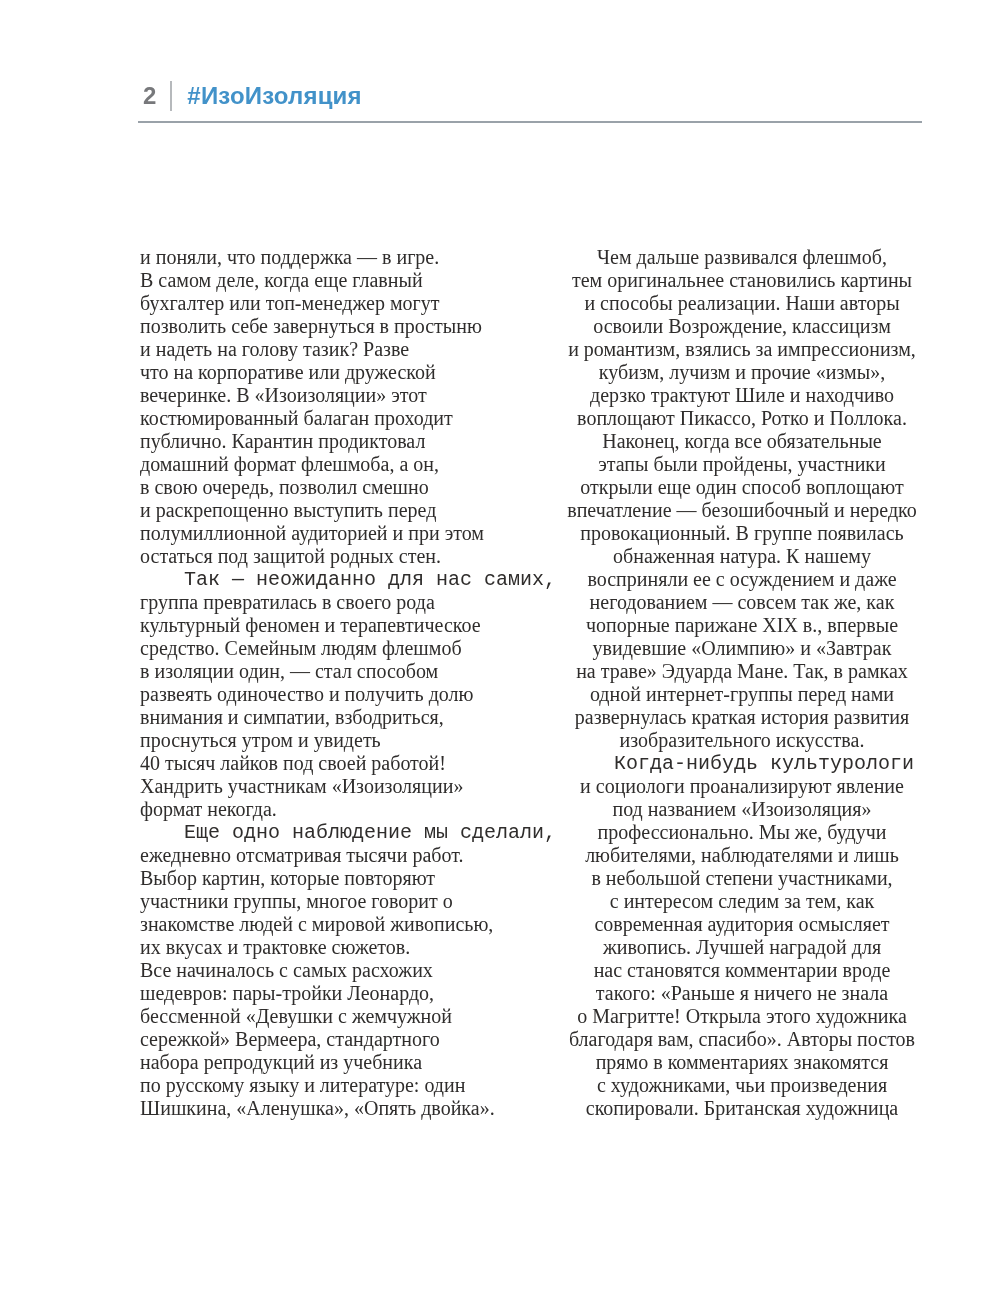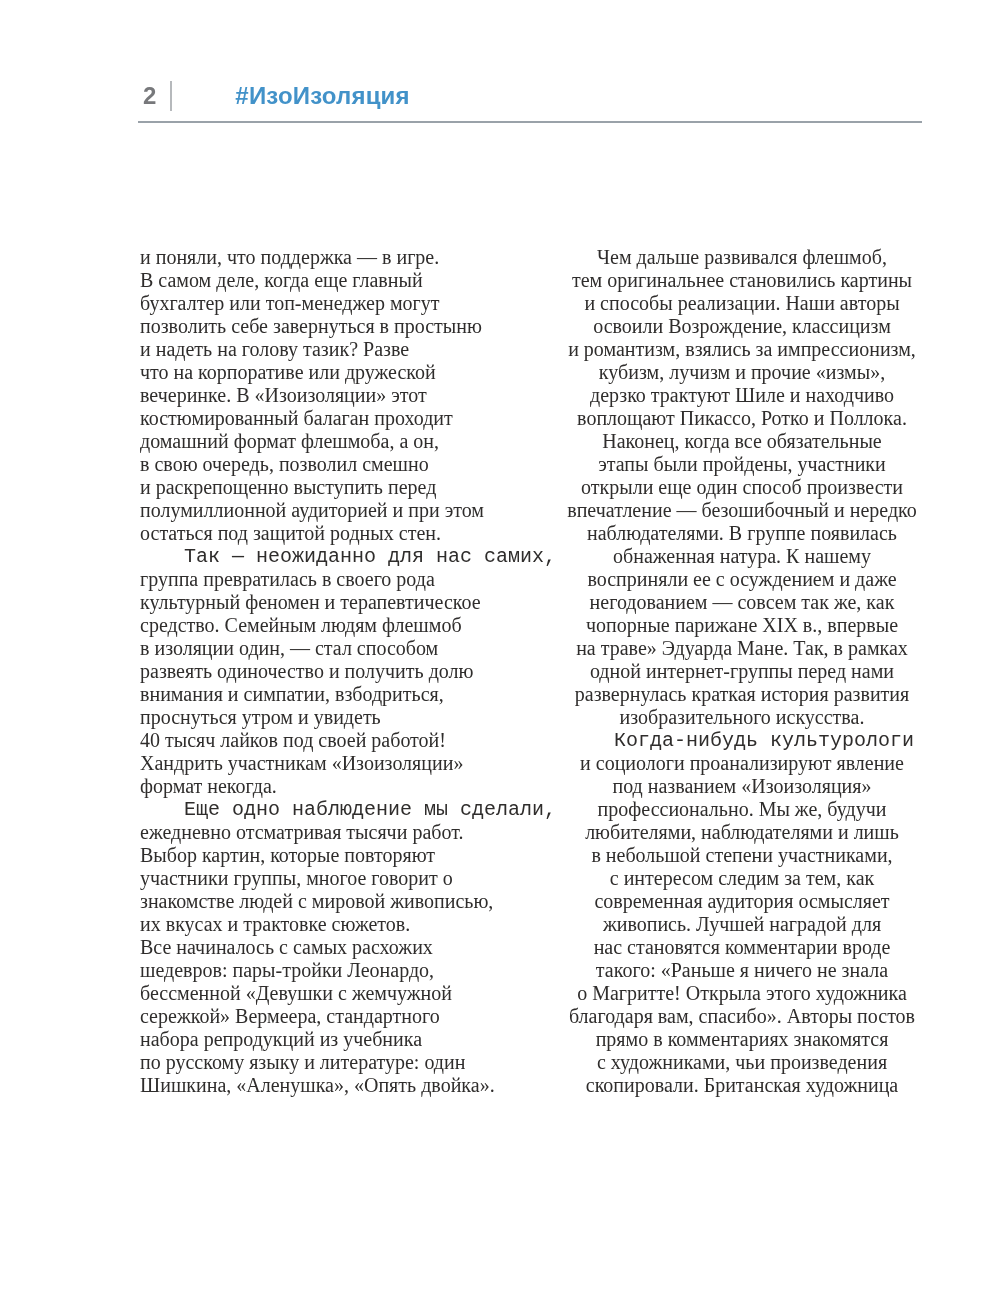--- a/index.html
+++ b/index.html
@@ -41,21 +41,20 @@
   .vbar {
     width: 2px;
     height: 30px;
     background: var(--vbar-gray);
     margin: 0 15px 0 14px;
   }
   .hashtag-title {
     color: var(--accent-blue);
     font-size: 24px;
     letter-spacing: 0.2px;
-    margin-left: 48px;
   }
   .rule {
     position: absolute;
     left: 138px;
     top: 121px;
     width: 784px;
     height: 2px;
     background: var(--rule-gray);
   }
   .columns {
@@ -92,20 +91,21 @@
   <div class="columns">
     <div class="column col-left">
         <div class="line">и поняли, что поддержка — в игре.</div>
         <div class="line">В самом деле, когда еще главный</div>
         <div class="line">бухгалтер или топ-менеджер могут</div>
         <div class="line">позволить себе завернуться в простыню</div>
         <div class="line">и надеть на голову тазик? Разве</div>
         <div class="line">что на корпоративе или дружеской</div>
         <div class="line">вечеринке. В «Изоизоляции» этот</div>
         <div class="line">костюмированный балаган проходит</div>
+        <div class="line">публично. Карантин продиктовал</div>
         <div class="line">домашний формат флешмоба, а он,</div>
         <div class="line">в свою очередь, позволил смешно</div>
         <div class="line">и раскрепощенно выступить перед</div>
         <div class="line">полумиллионной аудиторией и при этом</div>
         <div class="line">остаться под защитой родных стен.</div>
         <div class="line indent">Так — неожиданно для нас самих,</div>
         <div class="line">группа превратилась в своего рода</div>
         <div class="line">культурный феномен и терапевтическое</div>
         <div class="line">средство. Семейным людям флешмоб</div>
         <div class="line">в изоляции один, — стал способом</div>
@@ -133,27 +133,28 @@
         <div class="line">Чем дальше развивался флешмоб,</div>
         <div class="line">тем оригинальнее становились картины</div>
         <div class="line">и способы реализации. Наши авторы</div>
         <div class="line">освоили Возрождение, классицизм</div>
         <div class="line">и романтизм, взялись за импрессионизм,</div>
         <div class="line">кубизм, лучизм и прочие «измы»,</div>
         <div class="line">дерзко трактуют Шиле и находчиво</div>
         <div class="line">воплощают Пикассо, Ротко и Поллока.</div>
         <div class="line">Наконец, когда все обязательные</div>
         <div class="line">этапы были пройдены, участники</div>
-        <div class="line">открыли еще один способ произвести</div>
+        <div class="line">открыли еще один способ воплощают</div>
         <div class="line">впечатление — безошибочный и нередко</div>
-        <div class="line">наблюдателями. В группе появилась</div>
+        <div class="line">провокационный. В группе появилась</div>
         <div class="line">обнаженная натура. К нашему</div>
         <div class="line">восприняли ее с осуждением и даже</div>
         <div class="line">негодованием — совсем так же, как</div>
         <div class="line">чопорные парижане XIX в., впервые</div>
+        <div class="line">увидевшие «Олимпию» и «Завтрак</div>
         <div class="line">на траве» Эдуарда Мане. Так, в рамках</div>
         <div class="line">одной интернет-группы перед нами</div>
         <div class="line">развернулась краткая история развития</div>
         <div class="line">изобразительного искусства.</div>
         <div class="line indent">Когда-нибудь культурологи</div>
         <div class="line">и социологи проанализируют явление</div>
         <div class="line">под названием «Изоизоляция»</div>
         <div class="line">профессионально. Мы же, будучи</div>
         <div class="line">любителями, наблюдателями и лишь</div>
         <div class="line">в небольшой степени участниками,</div>

